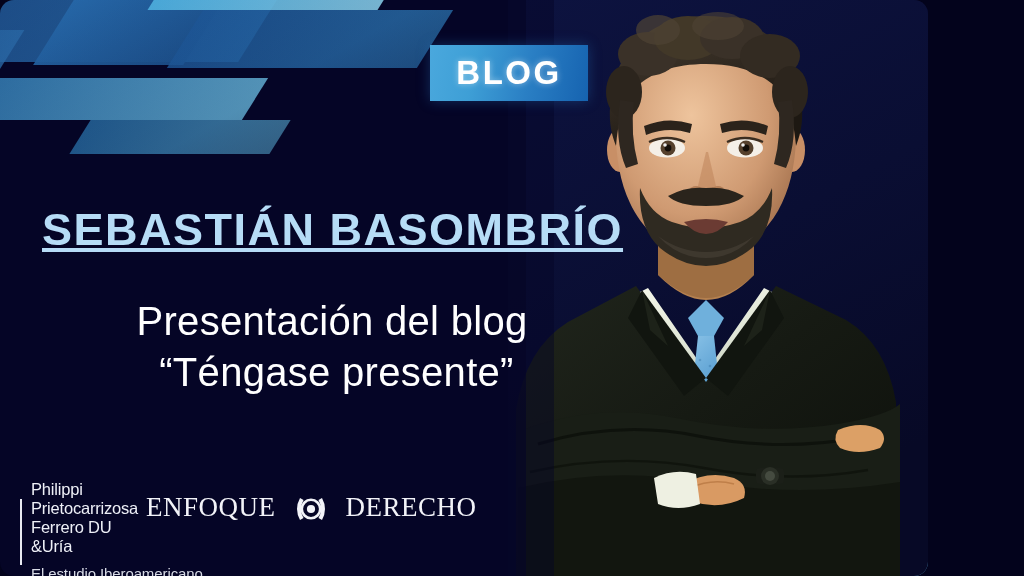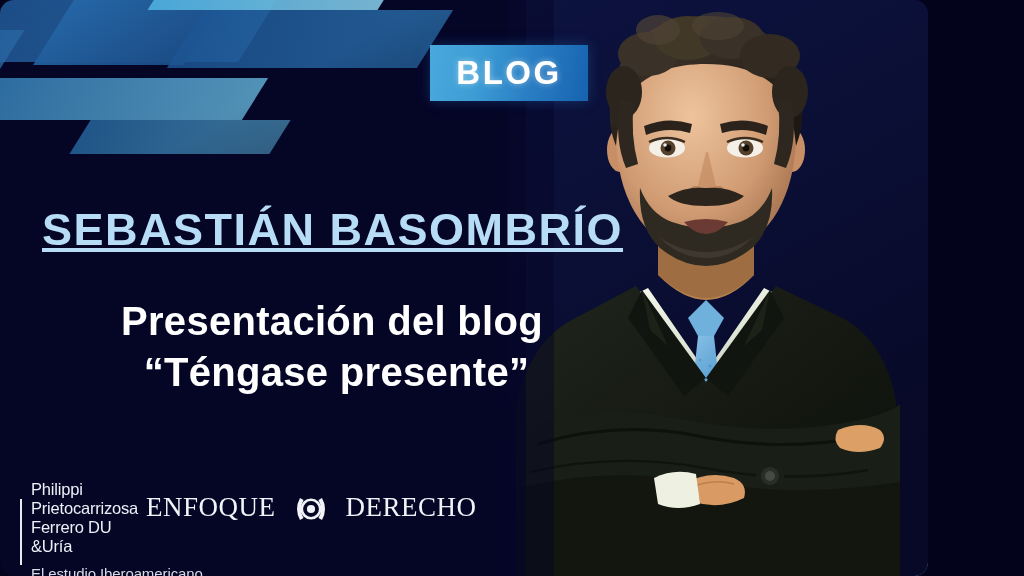--- a/index.html
+++ b/index.html
@@ -74,21 +74,21 @@
   }
 
   
   .subtitle{
     position:absolute;
     left:0px; top:296px;
     width:664px;
     text-align:center;
     color:#ffffff;
     font-size:40px;
-    font-weight:bold;
+    font-weight:normal;
     line-height:1.28;
     letter-spacing:.3px;
     font-family:"Liberation Sans", sans-serif;
   }
   .subtitle .l2{ display:block;padding-left:9px; }
 
   
   .firm-logo{
     position:absolute;
     left:20px; top:466px;

